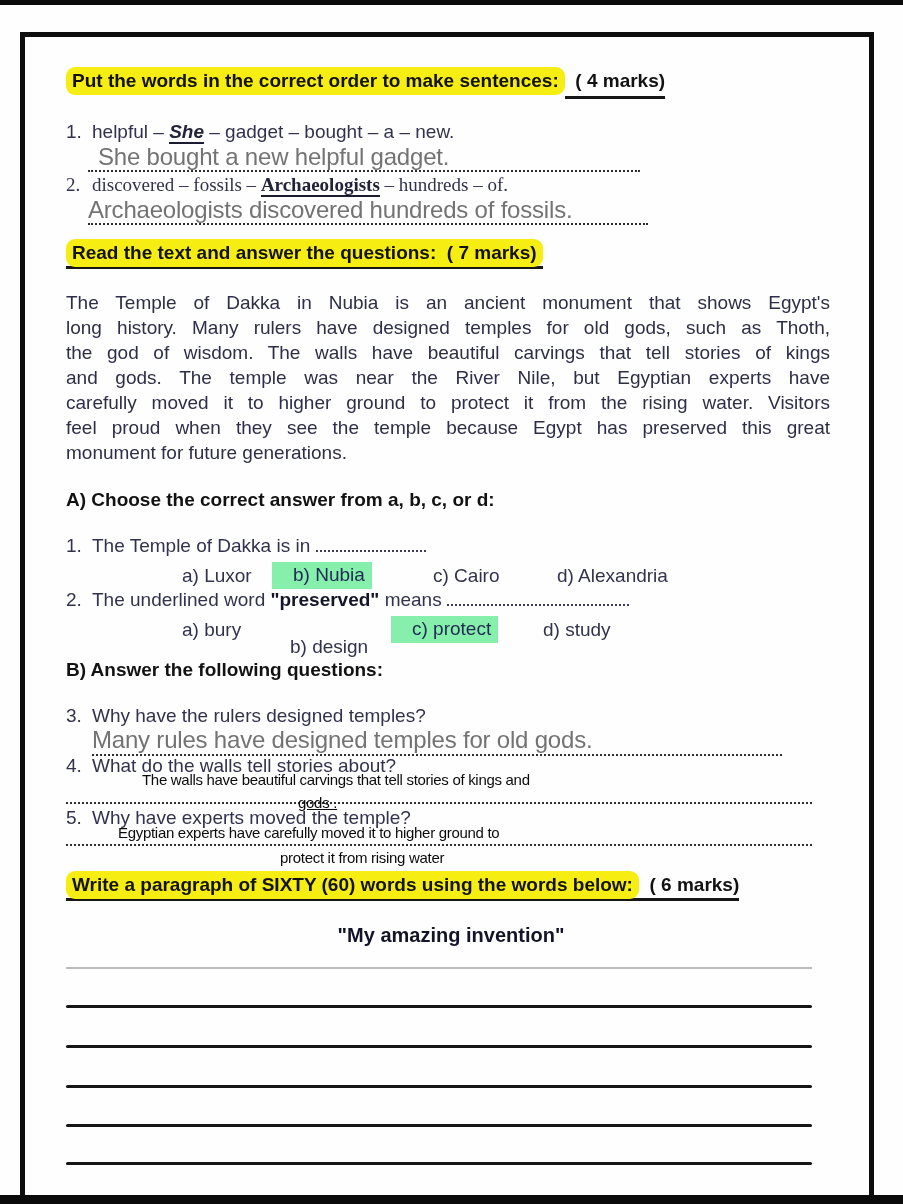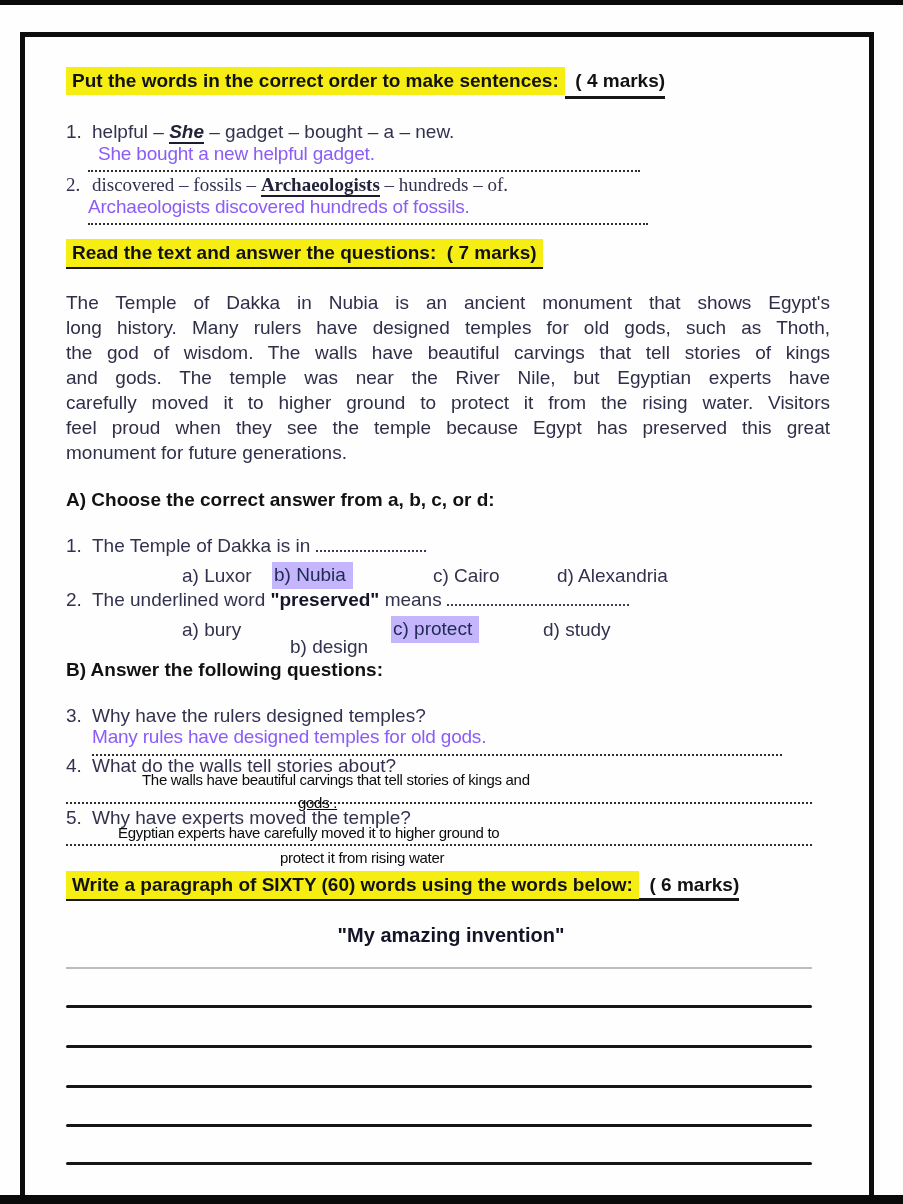--- a/index.html
+++ b/index.html
@@ -7,42 +7,42 @@
     position:relative;width:903px;height:1204px;background:#fefefe;
     font-family:"Liberation Sans", sans-serif;color:#32324e;overflow:hidden;
   }
   .abs{position:absolute;}
   
   #top-strip{left:0;top:0;width:903px;height:5px;background:#0a0a0a;}
   #bottom-bar{left:0;top:1195px;width:903px;height:9px;background:#0a0a0a;}
   #frame{left:20px;top:32px;width:854px;height:1163px;border:5px solid #0d0d0d;border-bottom:none;box-sizing:border-box;}
   
   .hdr{font-weight:bold;font-size:19px;color:#121212;white-space:nowrap;}
-  .hl{background:#f6ee12;padding:3px 6px 4px 6px;}
+  .hl{background:#f6ee12;padding:3px 6px 4px 6px;border-radius:9px;}
   .u-full{border-bottom:3px solid #161616;padding-bottom:2px;display:inline-block;}
   .marks{white-space:pre;}
   .marks-underlined{border-bottom:3px solid #161616;padding-bottom:5px;white-space:pre;}
   
   .qrow{font-size:19px;color:#32324e;white-space:nowrap;}
   .qnum{display:inline-block;width:26px;}
   .kw{font-weight:bold;border-bottom:2px solid #1c1c30;color:#222238;}
   .kw.it{font-style:italic;}
   .boldword{font-weight:bold;color:#15152a;}
   .dotfill{display:inline-block;border-bottom:2px dotted #3d3d58;height:15px;vertical-align:baseline;}
   
   .ans-line{border-bottom:2px dotted #2e2e2e;}
-  .ans-big{font-size:19px;color:#8b5cf6;letter-spacing:-0.2px;white-space:nowrap;}
+  .ans-big{font-size:24px;color:#737373;letter-spacing:-0.2px;white-space:nowrap;}
   .ans-sm{font-size:15px;color:#0b0b0b;letter-spacing:-0.3px;white-space:nowrap;}
   
   .pline{font-size:19px;color:#2e2e48;height:25px;line-height:25px;overflow:hidden;text-align:justify;}
   .pline::after{content:"";display:inline-block;width:100%;height:0;}
   .pline-last{font-size:19px;color:#2e2e48;height:25px;line-height:25px;}
   
   .opt{font-size:19px;color:#32324e;white-space:nowrap;}
-  .chip{background:#c4b5fd;color:#1f2a52;padding:2px 7px 3px 2px;}
+  .chip{background:#86efac;color:#1f2a52;padding:2px 7px 3px 21px;}
   
   .topic{font-weight:bold;font-size:20px;color:#141428;text-align:center;}
   .wline{height:3px;background:#161616;border-radius:2px;}
   .wline-faint{height:2px;background:#bcbcbc;}
 </style>
 </head>
 <body>
 
 <div id="page">
 

